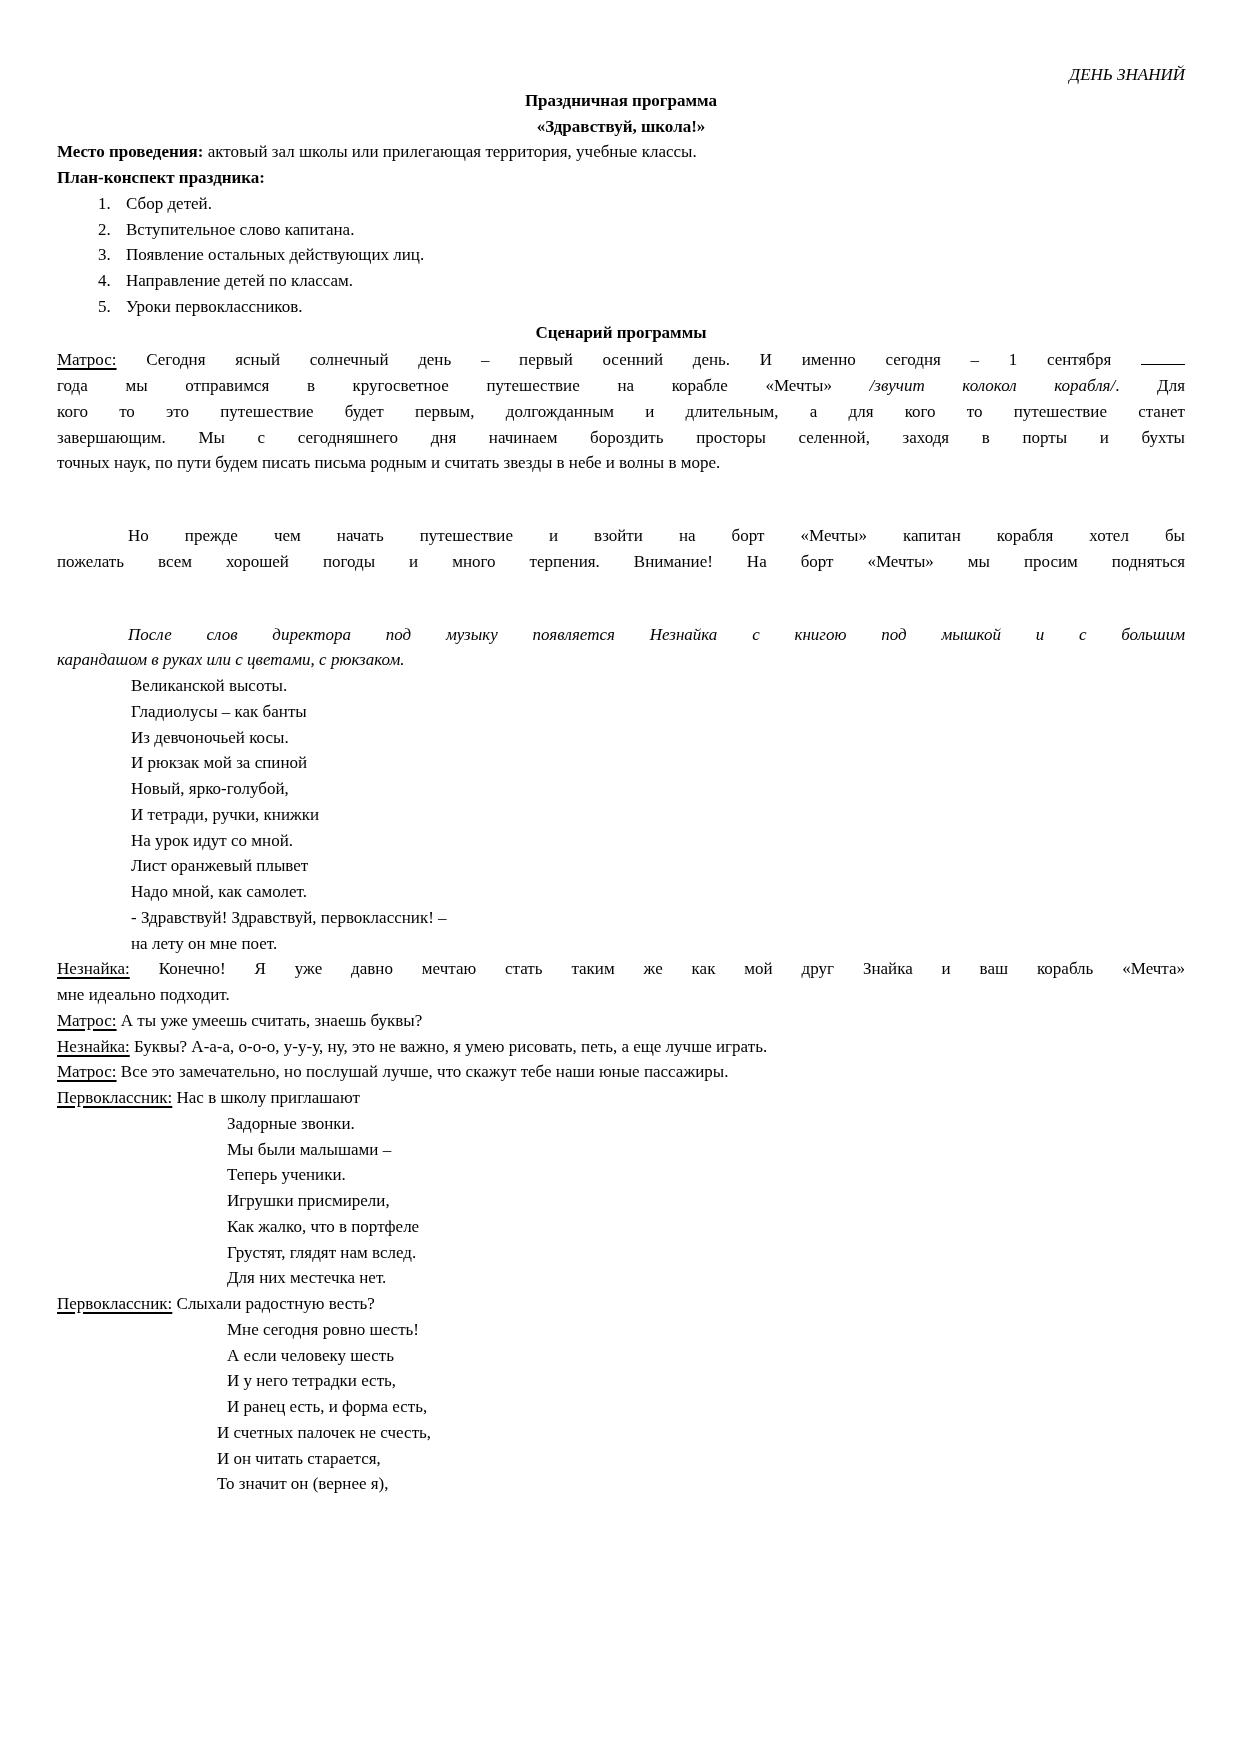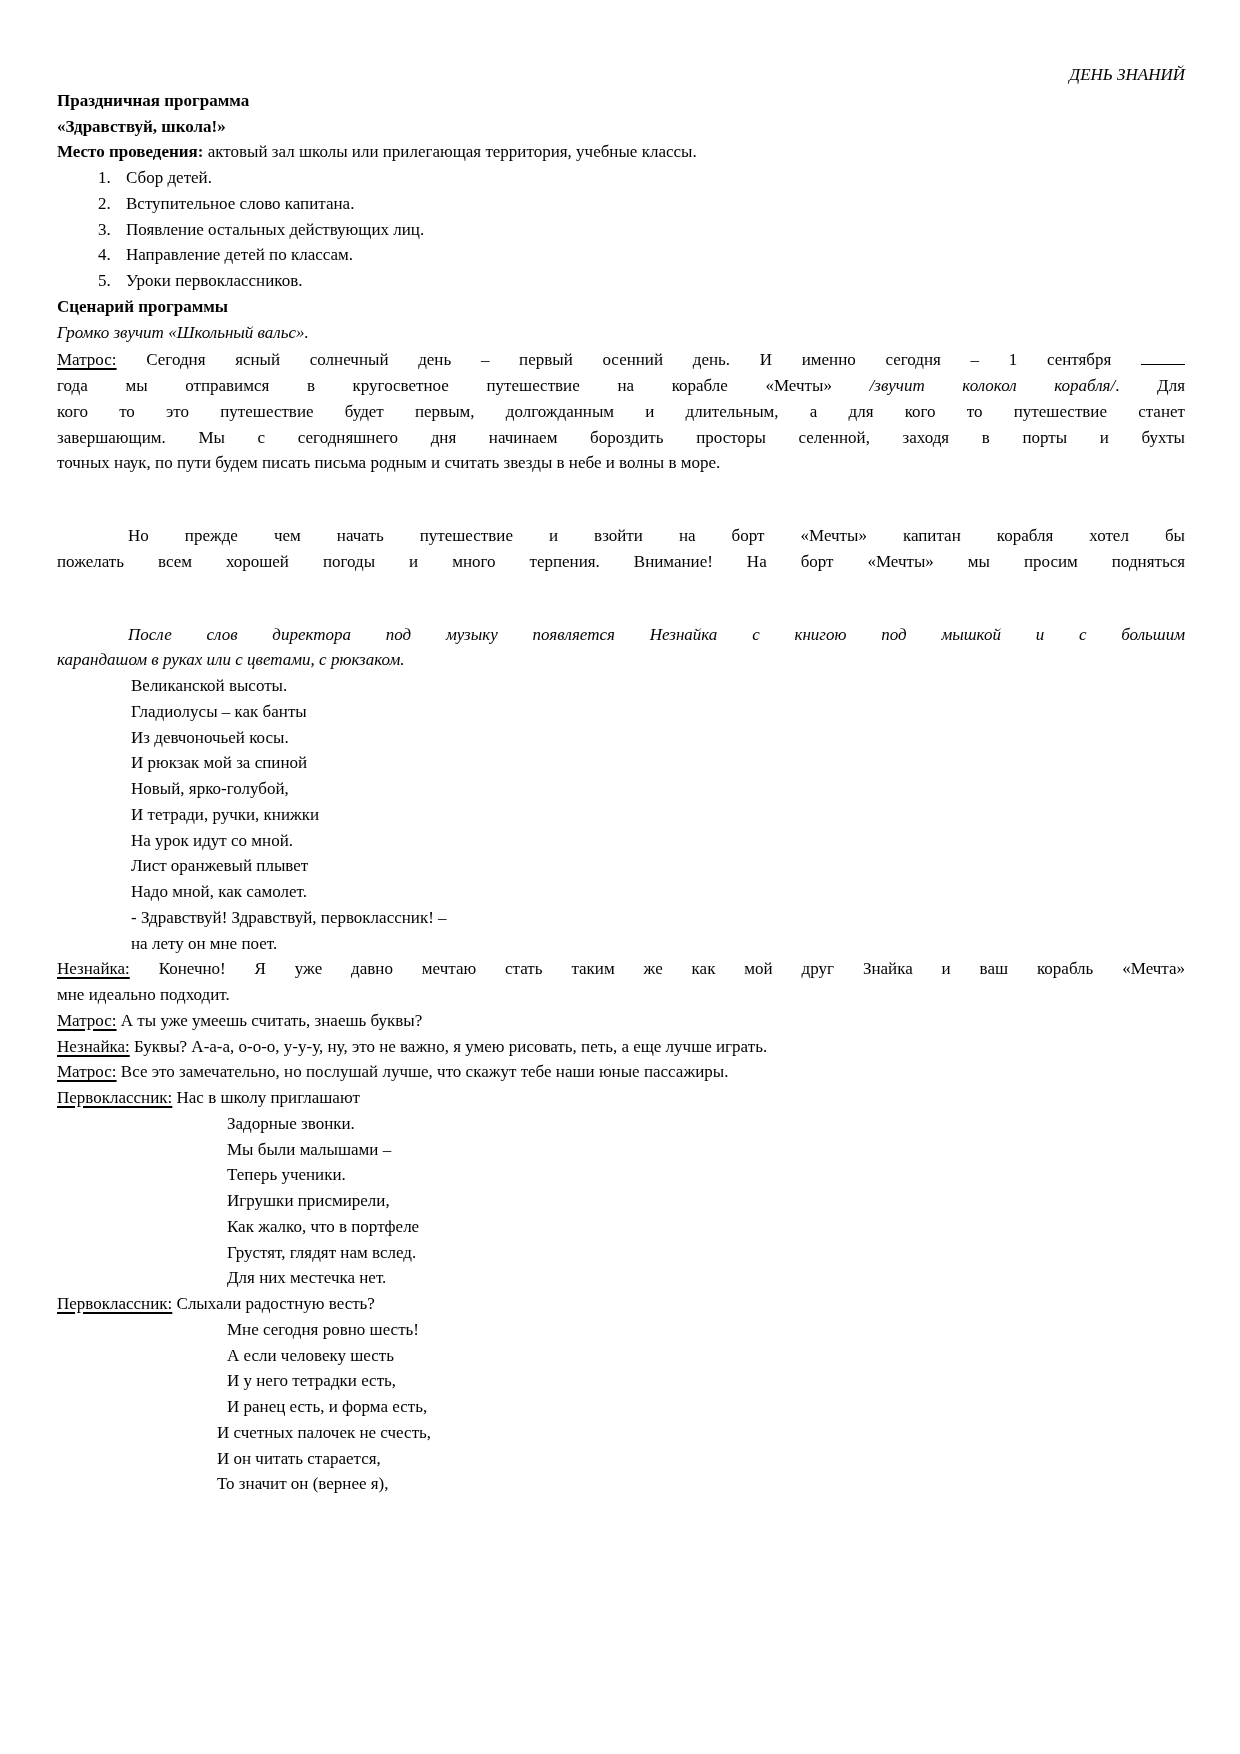--- a/index.html
+++ b/index.html
@@ -7,21 +7,21 @@
     width: 1240px; height: 1754px; overflow: hidden; position: relative;
     font-family: "Liberation Serif", "DejaVu Serif", serif;
     color: #000000;
   }
   .page {
     position: absolute; left: 57px; top: 62px; width: 1128px;
     font-size: 17px; line-height: 25.75px;
   }
   .line { white-space: nowrap; }
   .right { text-align: right; }
-  .center { }
+  .center { text-align: center; }
   .bold { font-weight: bold; }
   .italic { font-style: italic; }
   .justify { text-align: justify; text-align-last: justify; white-space: normal; }
   .justify.last { text-align-last: left; }
   .indent { text-indent: 71px; margin-top: 47px; }
   .u { text-decoration: underline; text-underline-offset: 3px; text-decoration-thickness: 1.5px; }
   .blank {
     display: inline-block; border-bottom: 1.5px solid #000; height: 19px; vertical-align: baseline;
   }
   .blank.short { width: 44px; }
@@ -41,20 +41,21 @@
 
   <div class="line right italic">ДЕНЬ ЗНАНИЙ</div>
 
   <div class="line center bold">Праздничная программа</div>
   <div class="line center bold">«Здравствуй, школа!»</div>
 
   <div class="line">
     <span class="bold">Место проведения:</span><span> актовый зал  школы или прилегающая территория, учебные классы.</span>
   </div>
 
+  <div class="line bold">План-конспект праздника:</div>
   <ol class="plan">
     <li>
         <span class="num">1.</span>
         <span>Сбор детей.</span>
       </li>
     <li>
         <span class="num">2.</span>
         <span>Вступительное слово капитана.</span>
       </li>
     <li>
@@ -65,21 +66,20 @@
         <span class="num">4.</span>
         <span>Направление детей по классам.</span>
       </li>
     <li>
         <span class="num">5.</span>
         <span>Уроки первоклассников.</span>
       </li>
   </ol>
 
   <div class="line center bold">Сценарий программы</div>
-  <div class="line center italic">Громко звучит «Школьный вальс».</div>
 
   <div class="justify">
     <span class="u">Матрос:</span><span> Сегодня ясный солнечный день – первый осенний день. И именно сегодня – 1 сентября </span><span class="blank short"></span>
   </div>
   <div class="justify">
     <span>года мы отправимся в кругосветное путешествие на корабле «Мечты» </span><span class="italic">/звучит колокол корабля/</span><span>. Для</span>
   </div>
   <div class="justify">кого то это путешествие будет первым, долгожданным и длительным, а для кого то путешествие станет</div>
   <div class="justify">завершающим. Мы с сегодняшнего дня начинаем бороздить просторы селенной, заходя в порты и бухты</div>
   <div class="justify last">точных наук, по пути будем писать письма родным и считать звезды в небе и волны в море.</div>

